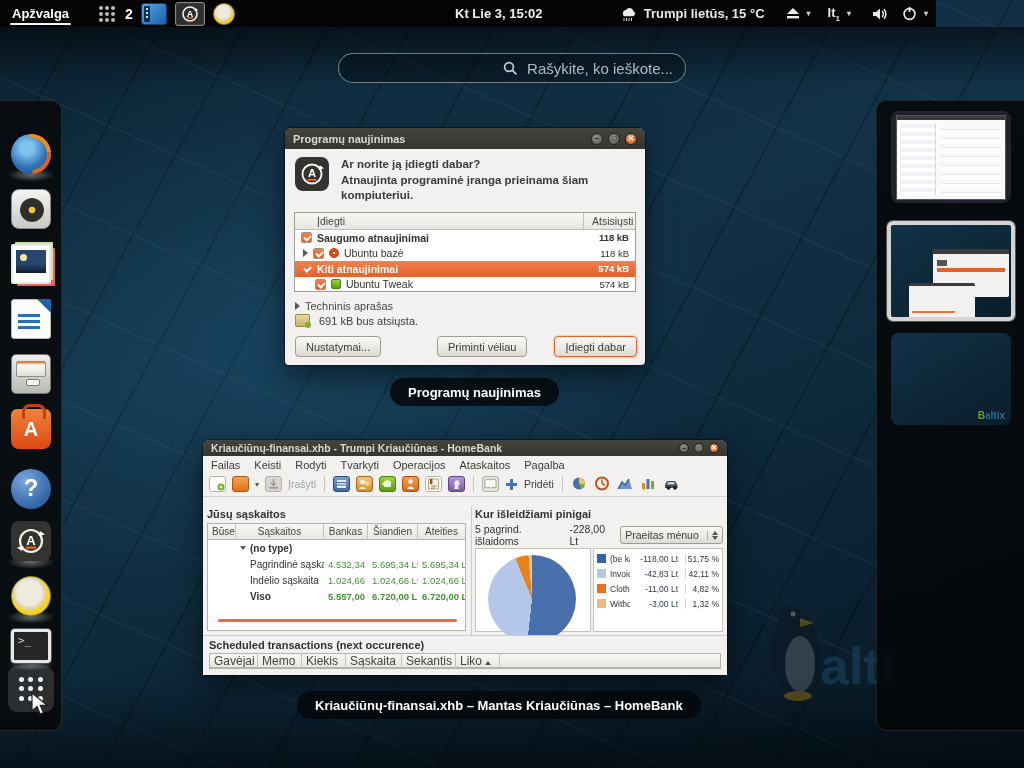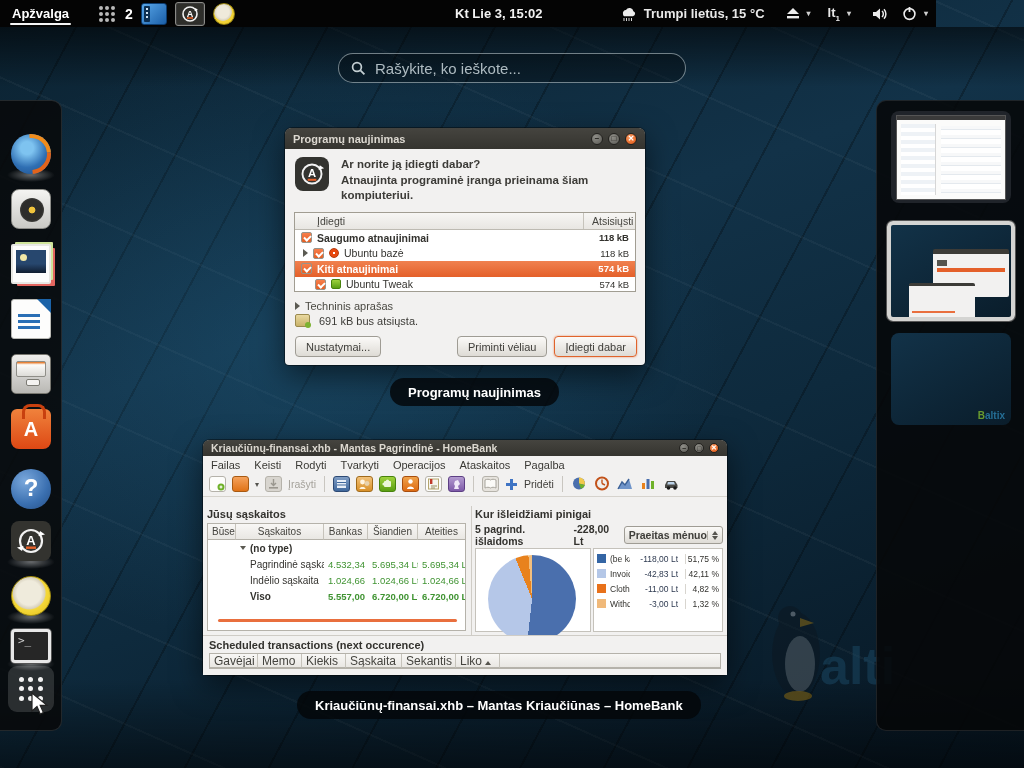--- a/index.html
+++ b/index.html
@@ -29,21 +29,21 @@
   .tb-win-blue::after { content:""; position:absolute; left:4px; top:4px; width:2px; height:2px; background:#cfe3f5; box-shadow:0 4px 0 #cfe3f5, 0 8px 0 #cfe3f5; }
   .tb-win-updater { background:#2e2e2a; border:1px solid #8a8a86; box-shadow:0 0 0 1px #3a3a3a inset; width:30px; height:24px; display:flex; align-items:center; justify-content:center; }
   .tb-win-yellow { background:radial-gradient(circle at 45% 40%, #efeadb 0 38%, #d9d2bd 52%, #f2d43c 56%, #e8c417 100%); border-radius:50%; width:22px; height:22px; border:1px solid #9a8510; }
   .clock { position:absolute; left:455px; top:0; height:27px; display:flex; align-items:center; font-weight:bold; color:#f2f2f2; }
   .tb-right { position:absolute; right:8px; top:0; height:27px; display:flex; align-items:center; gap:7px; color:#e8e8e8; font-weight:bold; }
   .caret { font-size:8px; color:#cfcfcf; }
   .kbd sub { font-size:8px; }
   .tb-icon svg { display:block; }
 
   
-  .search { position:absolute; left:338px; top:53px; width:348px; height:30px; border:1px solid rgba(200,215,220,.55); border-radius:16px; background:rgba(0,0,0,.28); display:flex; align-items:center; padding:0 12px; gap:9px; color:#aebbc1; font-size:15px; z-index:40; }
+  .search { position:absolute; left:338px; top:53px; width:348px; height:30px; border:1px solid rgba(200,215,220,.55); border-radius:16px; background:rgba(0,0,0,.28); display:flex; align-items:center; padding:0 12px; gap:9px; color:#aebbc1; font-size:15px; z-index:40;justify-content:flex-end; }
 
   
   .dock { position:absolute; left:0; top:100px; width:62px; height:631px; background:rgba(8,9,10,.88); border:1px solid rgba(90,95,100,.35); border-left:none; border-radius:0 10px 10px 0; z-index:40; }
   .dock-item { position:absolute; left:11px; width:40px; height:40px; }
   .di-glow { position:absolute; left:-4px; bottom:-8px; width:48px; height:14px; background:radial-gradient(ellipse at center, rgba(255,255,255,.38), rgba(255,255,255,0) 70%); }
   .ic { position:absolute; inset:0; border-radius:7px; }
   .ic-firefox { border-radius:50%; background:radial-gradient(circle at 40% 35%, #7ec3f0 0 18%, #2f6fb3 55%, #1c4a86 100%); overflow:hidden; }
   .ic-firefox::after { content:""; position:absolute; inset:-3px; border:7px solid transparent; border-top-color:#f08c1c; border-right-color:#e2641b; border-radius:50%; transform:rotate(40deg); }
   .ic-speaker { background:linear-gradient(#f4f4f2,#c9c9c5); border-radius:8px; border:1px solid #8d8d89; }
   .ic-speaker::before { content:""; position:absolute; left:8px; top:8px; width:24px; height:24px; border-radius:50%; background:radial-gradient(circle, #f0c43c 0 18%, #2d2d2b 22% 60%, #6e6e6a 100%); }
@@ -92,21 +92,21 @@
   .upd-row .sz { margin-left:auto; font-size:9.5px; }
   .cb { width:11px; height:11px; border:1px solid #97938a; border-radius:2px; background:linear-gradient(#f77f4c,#e45f24); position:relative; flex:0 0 auto; }
   .cb::after { content:""; position:absolute; left:2px; top:2px; width:5px; height:3px; border-left:2px solid #fff; border-bottom:2px solid #fff; transform:rotate(-45deg); }
   .mini { width:10px; height:10px; border-radius:50%; flex:0 0 auto; }
   .mini-ubuntu { background:radial-gradient(circle at 50% 50%, #fff 0 18%, #e8490f 26% 100%); border:1px solid #b53a0c; }
   .mini-tweak { border-radius:2px; background:linear-gradient(#9ed23c,#5a9e12); border:1px solid #47820c; }
   .upd-note { position:absolute; left:10px; top:186px; display:flex; align-items:center; gap:9px; font-size:11px; color:#3c3b37; }
   .pkg { width:15px; height:13px; background:linear-gradient(#e9d9a0,#c9b26a); border:1px solid #9a8a4e; border-radius:2px; position:relative; }
   .pkg::after { content:""; position:absolute; right:-2px; bottom:-2px; width:6px; height:6px; border-radius:50%; background:#7cb231; }
   .btn { background:linear-gradient(#fbfaf8,#dedbd5); border:1px solid #9f9c94; border-radius:4px; font-size:11px; color:#3f3e3a; height:21px; display:flex; align-items:center; padding:0 10px; }
-  .btn.focused { border-color:#e0642c; box-shadow:0 0 2px rgba(228,95,36,.7); }
+  .btn.focused { border-color:#e0642c; box-shadow:0 0 2px rgba(228,95,36,.7);margin-left:20px; }
   .upd-btns { position:absolute; left:10px; right:8px; bottom:8px; display:flex; gap:7px; }
 
   .caption { position:absolute; background:rgba(4,6,8,.82); border-radius:14px; color:#fff; font-weight:bold; font-size:13px; display:flex; align-items:center; justify-content:center; padding:0 18px; height:28px; z-index:35; }
 
   
   .hb { left:203px; top:440px; width:524px; height:235px; font-size:10.5px; }
   .hb .titlebar { height:16px; font-size:10.5px; }
   .hb .wb { width:10px; height:10px; font-size:7px; }
   .hb-menu { display:flex; gap:14px; padding:3px 8px 2px 8px; color:#3a3934; font-size:11px; }
   .hb-tools { display:flex; align-items:center; gap:6px; padding:2px 6px 3px 6px; border-bottom:1px solid #d6d3cd; height:24px; }
@@ -119,21 +119,21 @@
   .acc { position:absolute; left:4px; top:2px; width:262px; bottom:0; }
   .acc-table { position:absolute; left:0; right:3px; top:15px; bottom:4px; background:#fff; border:1px solid #b5b2aa; }
   .thead { display:flex; height:16px; line-height:15px; }
   .th { background:linear-gradient(#f8f7f5,#e9e7e3); border-right:1px solid #c6c3bb; border-bottom:1px solid #b5b2aa; padding:0 4px; color:#45443f; white-space:nowrap; overflow:hidden; font-size:10px; }
   .trow { display:flex; height:16px; align-items:center; font-size:10px; color:#33322e; }
   .td { padding:0 4px; white-space:nowrap; overflow:hidden; }
   .amt { color:#3f9331; text-align:right; font-size:9.5px; }
   .acc-scroll { position:absolute; left:10px; right:8px; bottom:8px; height:3px; background:#e96f3e; border-radius:2px; }
   .vsep { position:absolute; left:268px; top:0; bottom:0; width:1px; background:#cfccc6; }
   .spend { position:absolute; left:272px; right:4px; top:2px; bottom:0; }
-  .spend-ctrl { display:flex; align-items:center; gap:6px; margin-top:3px; font-size:10.5px; color:#33322e;font-weight:bold; }
+  .spend-ctrl { display:flex; align-items:center; gap:6px; margin-top:3px; font-size:10.5px; color:#33322e; }
   .combo { margin-left:auto; width:108px; height:18px; background:linear-gradient(#fbfaf8,#dedbd5); border:1px solid #9f9c94; border-radius:3px; display:flex; align-items:center; padding:0 4px; font-size:10.5px; color:#3f3e3a; }
   .spin { margin-left:auto; display:flex; flex-direction:column; gap:1px; border-left:1px solid #b5b2aa; padding-left:4px; }
   .spin b { width:0; height:0; border-left:3px solid transparent; border-right:3px solid transparent; }
   .spin .up { border-bottom:4px solid #55544e; }
   .spin .dn { border-top:4px solid #55544e; }
   .chartbox { position:absolute; left:0; top:40px; bottom:3px; width:116px; background:#fff; border:1px solid #c5c2bb; }
   .pie { position:absolute; left:12px; top:6px; width:88px; height:88px; border-radius:50%; }
   .legendbox { position:absolute; left:118px; right:0; top:40px; bottom:3px; background:#fff; border:1px solid #c5c2bb; padding:2px 3px; }
   .lrow { display:flex; align-items:center; gap:4px; height:15px; font-size:8.5px; color:#33322e; }
   .lchip { width:9px; height:9px; flex:0 0 auto; }
@@ -380,21 +380,21 @@
     <div class="upd-btns">
       <div class="btn">Nustatymai...</div>
       <div class="btn" style="margin-left:auto">Priminti vėliau</div>
       <div class="btn focused">Įdiegti dabar</div>
     </div>
   </div>
   <div class="caption" style="left:390px; top:378px">Programų naujinimas</div>
 
   <div class="win hb">
     <div class="titlebar">
-      <span>Kriaučiūnų-finansai.xhb - Mantas Pagrindinė - HomeBank</span>
+      <span>Kriaučiūnų-finansai.xhb - Trumpi Kriaučiūnas - HomeBank</span>
       <span class="winbtns">
         <span class="wb">−</span>
         <span class="wb">□</span>
         <span class="wb wb-close">✕</span>
       </span>
     </div>
     <div class="hb-menu">
       <span>Failas</span>
       <span>Keisti</span>
       <span>Rodyti</span>

